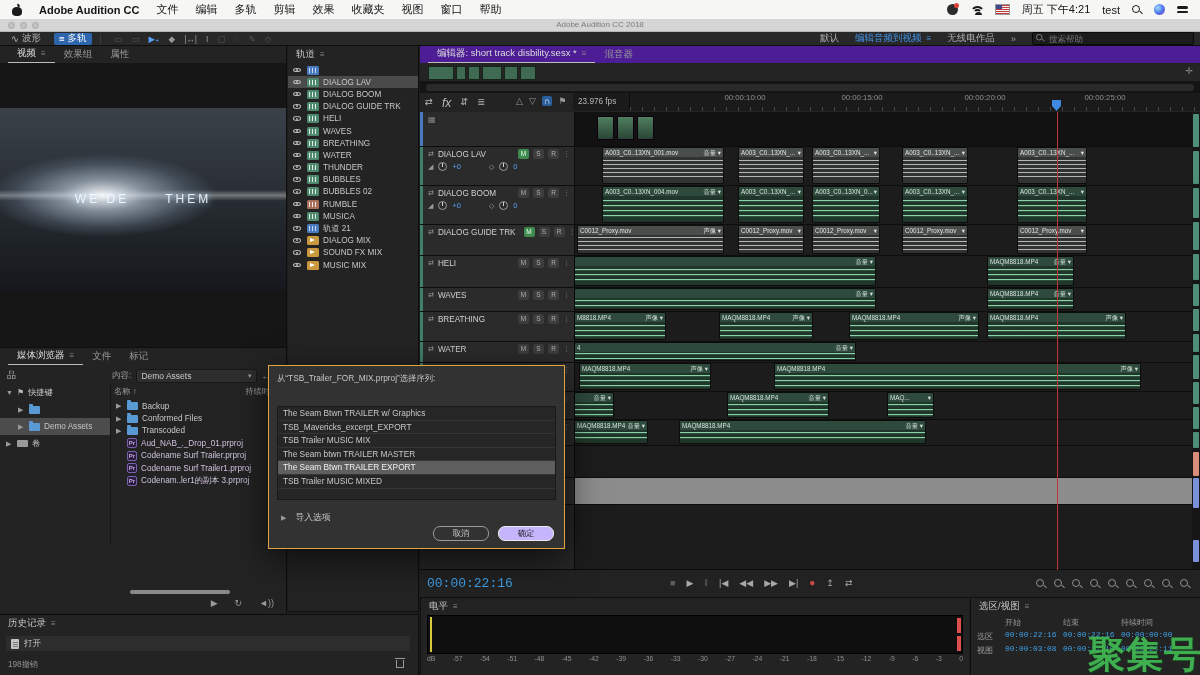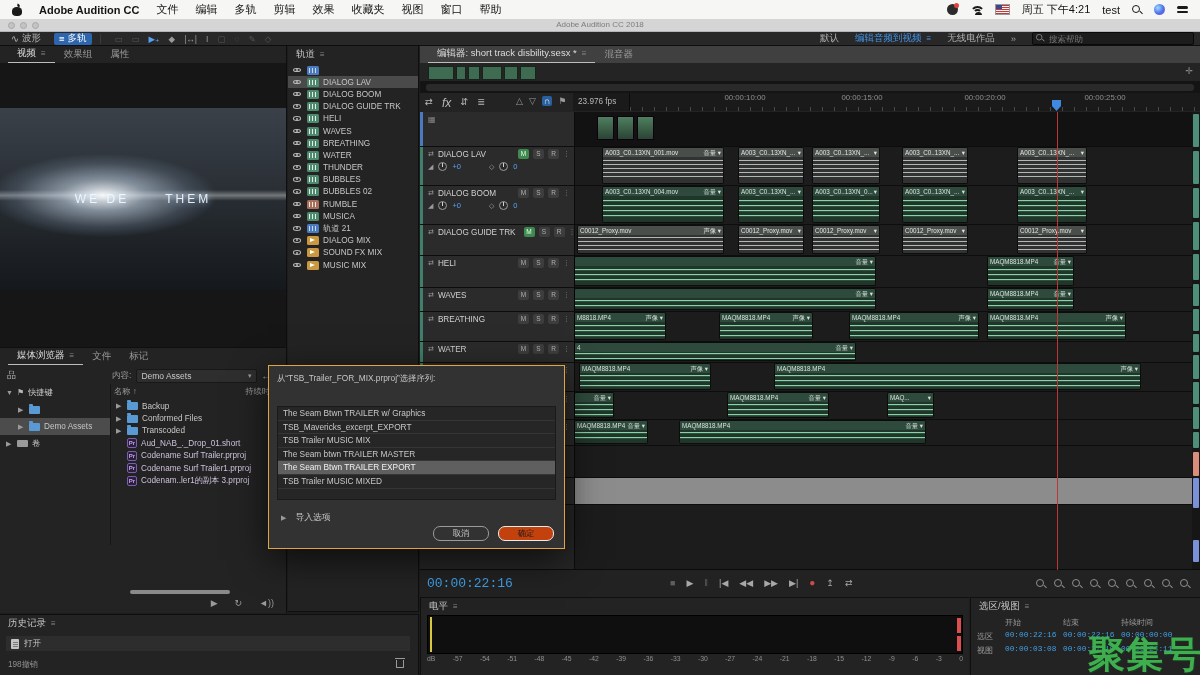--- a/index.html
+++ b/index.html
@@ -116,21 +116,21 @@
   #historypanel{left:0;top:614px;width:419px;height:61px;border-top:1px solid #0f0f0f;border-right:1px solid #0f0f0f;}
   .hentry{position:absolute;left:6px;right:8px;top:21px;height:15px;background:#2d2d2d;display:flex;align-items:center;gap:5px;
           padding-left:5px;font-size:8.5px;color:#c8c8c8;}
   .doc{width:8px;height:10px;background:#c4c4c4;border-radius:1px;position:relative;flex:none;}
   .doc::after{content:"";position:absolute;left:1.5px;top:3px;width:5px;height:1px;background:#7a7a7a;box-shadow:0 2px 0 #7a7a7a,0 4px 0 #7a7a7a;}
   .hstatus{position:absolute;left:8px;bottom:5px;font-size:8.2px;color:#8f8f8f;}
   .trash{position:absolute;right:14px;bottom:7px;width:8px;height:8px;border:1px solid #9a9a9a;border-top:none;border-radius:0 0 1px 1px;box-sizing:border-box;}
   .trash::before{content:"";position:absolute;left:-2px;top:-2.5px;width:10px;height:1.2px;background:#9a9a9a;}
 
   
-  #editorpanel{left:420px;top:46px;width:780px;height:551px;background:#404040;}
+  #editorpanel{left:420px;top:46px;width:780px;height:551px;background:#4c1d95;}
   .etabs{height:17px;display:flex;align-items:flex-end;padding-left:8px;}
   .eoverview{position:absolute;left:0;top:17px;right:0;height:30px;background:#242424;border-bottom:1px solid #0f0f0f;}
   .minimap{position:absolute;left:8px;top:3px;width:118px;height:14px;display:flex;gap:2px;}
   .minimap span{background:#3f6b52;border:1px solid #16241c;box-sizing:border-box;}
   .hscroll{position:absolute;left:0;bottom:0;height:12px;right:0;background:#141414;}
   .hscroll::after{content:"";position:absolute;left:6px;right:6px;top:2.5px;bottom:2.5px;background:#2a2a2a;border-radius:3px;}
   .panicon{position:absolute;right:7px;top:3px;color:#8a8a8a;font-size:9px;}
   .etoolbar{position:absolute;left:0;top:47px;height:19px;right:0;background:#232323;border-bottom:1px solid #0b0b0b;}
   .etli{position:absolute;left:5px;top:3px;display:flex;gap:9px;color:#b8b8b8;font-size:9.5px;}
   .etli .fx{font-style:italic;font-size:12px;}
@@ -198,21 +198,21 @@
   .dtitle{height:17px;background:#424242;text-align:center;font-size:10px;line-height:17px;color:#dedede;border-bottom:1px solid #272727;}
   .dprompt{margin:7px 8px 0;font-size:8.3px;color:#c6c6c6;}
   .dlist{position:absolute;left:8px;right:8px;top:40px;height:92px;background:#262626;border:1px solid #1a1a1a;overflow:hidden;}
   .dopt{height:12.6px;line-height:12.6px;padding-left:5px;font-size:8.3px;color:#c8c8c8;border-bottom:1px solid #353535;white-space:nowrap;}
   .dopt.sel{background:#5f5f5f;color:#f0f0f0;}
   .dimport{position:absolute;left:12px;top:146px;font-size:8.8px;color:#c6c6c6;display:flex;gap:9px;align-items:center;}
   .dimport .tri{color:#9a9a9a;font-size:7px;}
   .dbtns{position:absolute;right:10px;bottom:7px;display:flex;gap:9px;}
   .dbtn{min-width:30px;height:13px;border-radius:7px;font-size:8.3px;line-height:13px;text-align:center;padding:0 12px;box-sizing:content-box;}
   .dbtn.cancel{border:1px solid #9a9a9a;color:#d6d6d6;}
-  .dbtn.ok{background:#c2410c;color:#1a1a1a;border:1px solid #ececec;}
+  .dbtn.ok{background:#c4b5fd;color:#1a1a1a;border:1px solid #ececec;}
 
   #watermark{position:absolute;right:-2px;bottom:0;font-size:37px;font-weight:bold;letter-spacing:1px;z-index:50;
              line-height:1.05;text-shadow:1px 1px 0 rgba(20,70,30,.7);}
 </style>
 </head>
 <body>
 
 <div id="stage">
 
   <div id="menubar">
@@ -457,21 +457,21 @@
           <span>Conformed Files</span>
         </div>
         <div class="mfrow">
           <span class="chev">▶</span>
           <span class="fold"></span>
           <span>Transcoded</span>
         </div>
         <div class="mfrow">
           <span class="chev"></span>
           <span class="pricon"></span>
-          <span class="prname">Aud_NAB_._Drop_01.short</span>
+          <span class="prname">Aud_NAB_._Drop_01.prproj</span>
         </div>
         <div class="mfrow">
           <span class="chev"></span>
           <span class="pricon"></span>
           <span class="prname">Codename Surf Trailer.prproj</span>
         </div>
         <div class="mfrow">
           <span class="chev"></span>
           <span class="pricon"></span>
           <span class="prname">Codename Surf Trailer1.prproj</span>

